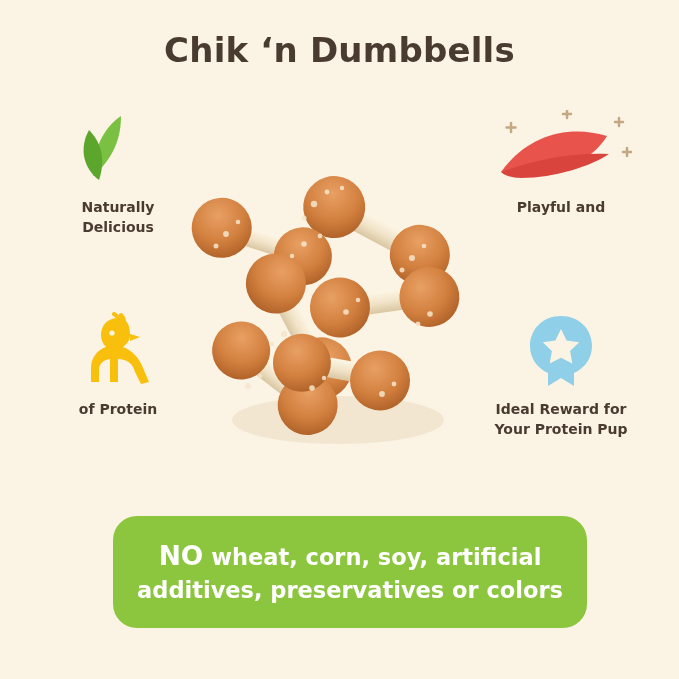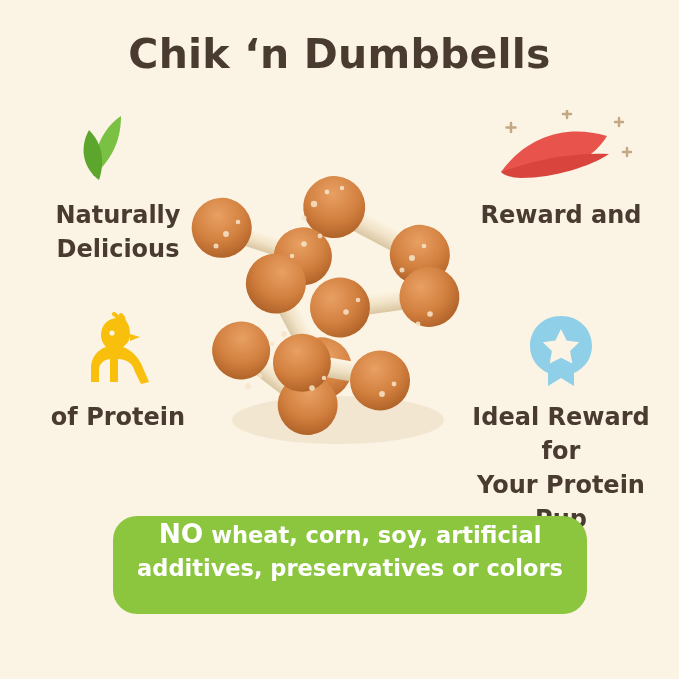--- a/index.html
+++ b/index.html
@@ -13,34 +13,34 @@
     position: relative;
     width: 679px; height: 679px;
     background: #fbf3e4;
   }
 
   
   .title {
     position: absolute;
     top: 30px; left: 0; width: 679px;
     text-align: center;
-    font-size: 41px;
+    font-size: 34px;
     font-weight: bold;
     color: #4a3b30;
     letter-spacing: 0.2px;
     font-family: "DejaVu Sans", sans-serif;
   }
 
   
   .feature {
     position: absolute;
     width: 200px;
     text-align: center;
     color: #4a3b30;
-    font-size: 24px;
+    font-size: 14px;
     font-weight: bold;
     line-height: 1.42;
   }
   .feature .icon {
     display: block;
     height: 78px;
     margin: 0 auto 10px auto;
   }
   .feature .label { display: block; }
 
@@ -54,24 +54,25 @@
     position: absolute;
     left: 186px; top: 148px;
     width: 300px; height: 310px;
   }
   .photo svg { display: block; }
 
   
   .claim {
     position: absolute;
     left: 113px; top: 516px;
-    width: 474px; height: 98px;
+    width: 474px; height: 112px;
     background: #8cc63e;
     border-radius: 24px;
     display: flex;
+    align-items: center;
     justify-content: center;
     text-align: center;
     padding: 0 12px;
   }
   .claim-text {
     color: #ffffff;
     font-size: 22.5px;
     font-weight: bold;
     line-height: 1.38;
   }
@@ -104,21 +105,21 @@
         <path d="M20 62 C46 26, 86 14, 126 26 C114 46, 88 62, 56 66 C44 68, 30 66, 20 62 Z" fill="#e8544b"></path>
         <path d="M20 62 C52 50, 92 42, 128 44 C110 56, 74 68, 40 68 C32 68, 24 66, 20 62 Z" fill="#d9453d"></path>
         <g stroke="#c4a882" stroke-width="2.5" stroke-linecap="round">
           <path d="M30 22 l0 -9 M25.5 17.5 l9 0"></path>
           <path d="M86 8 l0 -8 M82 4 l8 0"></path>
           <path d="M138 16 l0 -8 M134 12 l8 0"></path>
           <path d="M146 46 l0 -8 M142 42 l8 0"></path>
         </g>
       </svg>
     </span>
-    <span class="label">Reward and</span>
+    <span class="label">Playful and</span>
   </div>
 
   <div class="feature" id="feature-good-source-protein">
     <span class="icon">
       <svg width="90" height="78" viewBox="0 0 90 78">
         <path d="M45 6 C35 6, 28 13, 28 23 C28 28, 30 32, 33 35 C24 38, 18 46, 18 56 L18 70 L26 70 L26 58 C26 52, 30 48, 37 47 L37 70 L45 70 L45 47 C54 47, 60 52, 62 60 L68 72 L76 70 L70 56 C66 45, 58 38, 50 35 C54 32, 57 28, 57 23 C57 13, 54 6, 45 6 Z" fill="#f9bf0d"></path>
         <circle cx="39" cy="21" r="2.6" fill="#fbf3e4"></circle>
         <path d="M57 22 l10 3 l-10 4 Z" fill="#f9bf0d"></path>
         <path d="M41 2 c3 2, 5 4, 5 6 M48 3 c2 2, 3 4, 3 6" stroke="#f9bf0d" stroke-width="4" fill="none" stroke-linecap="round"></path>
       </svg>

